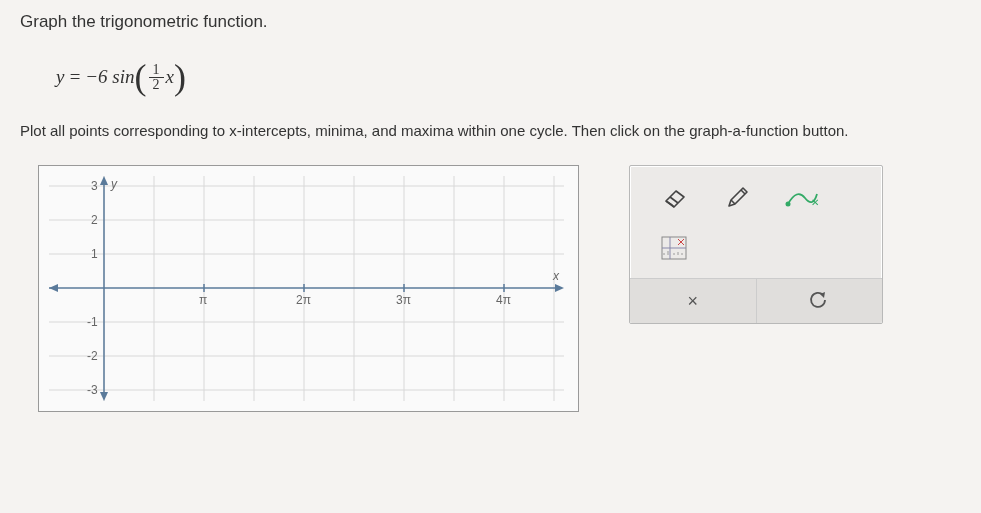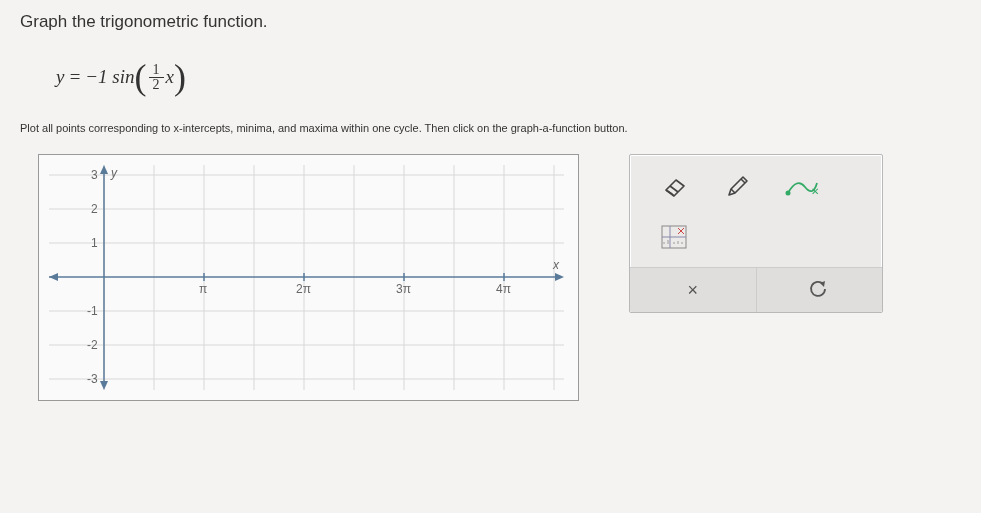--- a/index.html
+++ b/index.html
@@ -2,40 +2,40 @@
 <html><head>
 <meta charset="utf-8">
 <style>
 body{margin:0;padding:12px 20px;font-family:Arial,Helvetica,sans-serif;font-size:16px;color:#333;background:#f5f3f1;width:981px;box-sizing:border-box}
 .q-title{font-size:17px;margin-bottom:24px}
 .formula{margin:0 0 24px 36px;font-family:'Times New Roman',serif;font-size:19px;font-style:italic;display:flex;align-items:center}
 .formula .frac{display:inline-flex;flex-direction:column;align-items:center;font-size:14px;margin:0 2px;vertical-align:middle;font-style:normal}
 .formula .frac .num{border-bottom:1px solid #333;padding:0 4px;line-height:1}
 .formula .frac .den{padding:0 4px;line-height:1}
 .formula .paren{font-size:36px;font-weight:100;font-style:normal}
-.instruction{font-size:11px;margin-bottom:20px}
+.instruction{font-size:15px;margin-bottom:26px}
 .workspace{display:flex;gap:50px;align-items:flex-start;padding-left:18px}
 .graph-box{border:1px solid #999;padding:10px 14px 10px 10px;background:#fafafa}
 .graph-svg{display:block}
 .toolbox{border:1px solid #b8b8b8;background:#eceae8;border-radius:2px;padding:12px 16px;width:220px;box-shadow:inset 0 0 0 1px #fff}
 .tool-row{display:flex;gap:20px;align-items:center;justify-content:flex-start;margin-bottom:10px;padding-left:6px}
 .tool-btn{width:44px;height:40px;display:flex;align-items:center;justify-content:center;cursor:pointer;border-radius:3px}
 .bottom-row{display:flex;border-top:1px solid #ccc;background:#e0dedc;margin:0 -16px -12px -16px;border-radius:0 0 2px 2px}
 .bottom-btn{flex:1;height:44px;display:flex;align-items:center;justify-content:center;cursor:pointer;font-size:18px;color:#555}
 .divider{width:1px;background:#ccc}
 </style>
 </head>
 <body>
 
 <div class="q-title">Graph the trigonometric function.</div>
 
 <div class="formula">
   <span>y</span>
   <span style="margin:0 4px">=</span>
-  <span>−1 sin</span>
+  <span>−6 sin</span>
   <span class="paren">(</span>
   <span class="frac">
     <span class="num">1</span>
     <span class="den">2</span>
   </span>
   <span>x</span>
   <span class="paren">)</span>
 </div>
 
 <div class="instruction">Plot all points corresponding to x-intercepts, minima, and maxima within one cycle. Then click on the graph-a-function button.</div>

